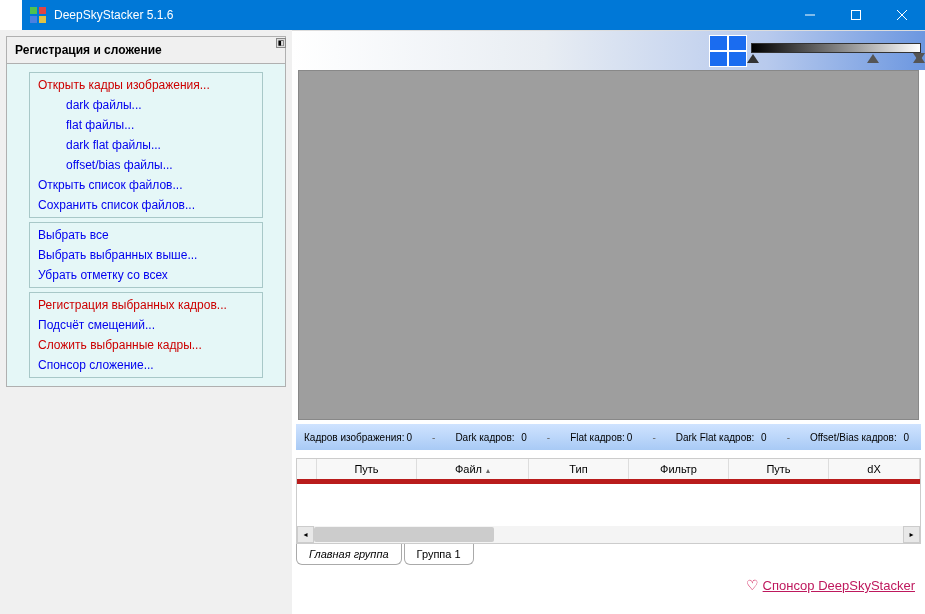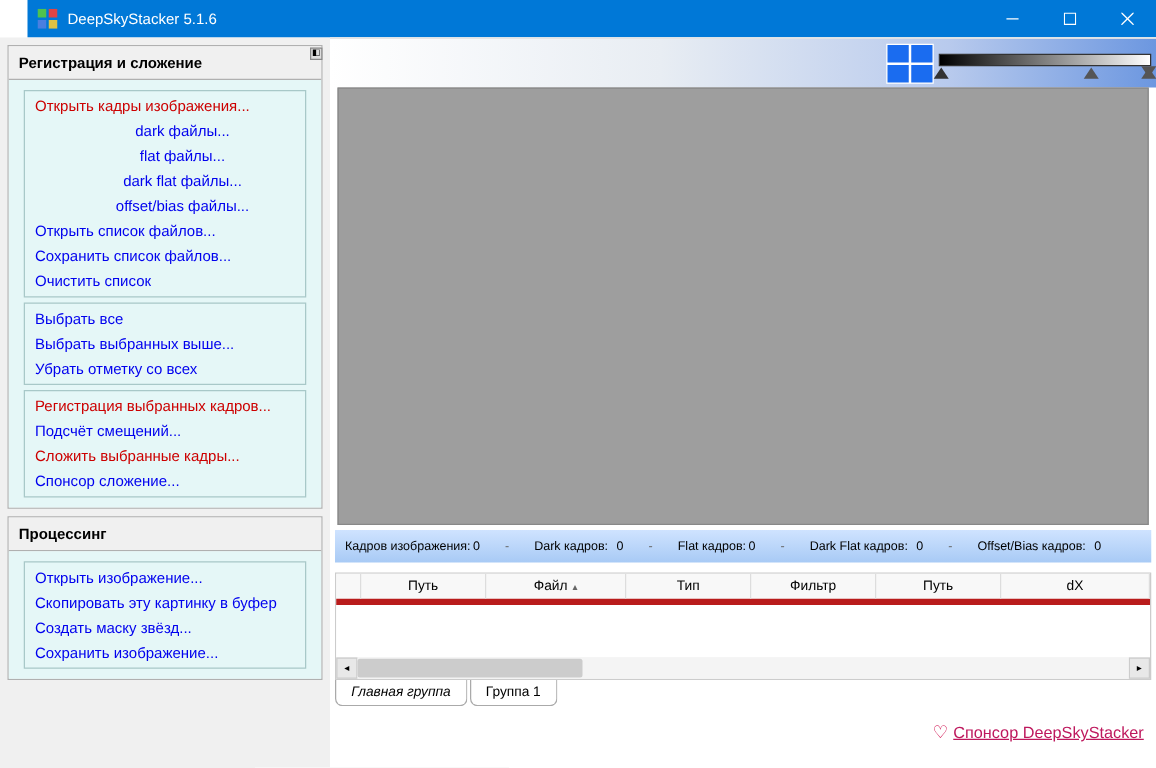--- a/index.html
+++ b/index.html
@@ -6,31 +6,31 @@
     body { font-family: "Segoe UI", Tahoma, sans-serif; font-size: 12px; background: #fff; width: 925px; height: 614px; overflow: hidden; }
     
     .titlebar { height: 30px; background: #0078d7; display: flex; align-items: center; color: #fff; margin-left: 22px; }
     .titlebar-icon { width: 16px; height: 16px; margin: 0 8px; display: flex; }
     .titlebar-title { flex: 1; font-size: 12px; }
     .titlebar-buttons { display: flex; }
     .titlebar-btn { width: 46px; height: 30px; display: flex; align-items: center; justify-content: center; cursor: pointer; }
     
     .main-container { display: flex; height: 584px; background: #f0f0f0; }
     
-    .sidebar { width: 264px; padding: 6px; overflow-y: auto; position: relative; }
+    .sidebar { width: 292px; padding: 6px; overflow-y: auto; position: relative; }
     .scroll-handle { position: absolute; top: 8px; right: 6px; width: 10px; height: 10px; border: 1px solid #888; background: #ddd; font-size: 7px; text-align: center; line-height: 8px; }
     
     .panel { border: 1px solid #b0b0b0; margin-bottom: 6px; }
     .panel-header { padding: 6px 8px; font-weight: bold; font-size: 12px; background: #f0f0f0; border-bottom: 1px solid #b0b0b0; }
     .panel-body { background: #e5f7f7; padding: 4px; }
     
-    .group { border: 1px solid #a8c8c8; margin: 4px 8px; padding: 2px 0; background: #e5f7f7; }
+    .group { border: 1px solid #a8c8c8; margin: 4px 18px; padding: 2px 0; background: #e5f7f7; }
     .link-item { padding: 3px 8px; color: #0000ee; cursor: pointer; font-size: 12px; }
     .link-item.red { color: #cc0000; }
-    .link-item.indent { padding-left: 36px; text-align: center; }
+    .link-item.indent { padding-left: 36px; }
     
     .content { flex: 1; display: flex; flex-direction: column; background: #fff; }
     
     .gradient-bar { height: 40px; background: linear-gradient(to right, #ffffff 0%, #e8edf3 40%, #b8caed 75%, #6c97e0 100%); display: flex; justify-content: flex-end; align-items: center; padding-right: 4px; gap: 4px; border-top: 1px solid #ddd; }
     .thumb-box { width: 38px; height: 32px; display: grid; grid-template-columns: 1fr 1fr; grid-template-rows: 1fr 1fr; gap: 2px; background: #fff; padding: 1px; }
     .thumb-box div { background: #1a6cf0; }
     .slider-widget { width: 170px; height: 24px; position: relative; }
     .slider-bar { height: 10px; margin-top: 4px; background: linear-gradient(to right, #000, #fff); border: 1px solid #333; }
     .slider-thumb { position: absolute; bottom: 0; width: 0; height: 0; border-left: 6px solid transparent; border-right: 6px solid transparent; border-bottom: 9px solid #555; }
     
@@ -98,43 +98,31 @@
       <div class="panel-header">Регистрация и сложение</div>
       <div class="panel-body">
         <div class="group">
           <div class="link-item red">Открыть кадры изображения...</div>
           <div class="link-item indent">dark файлы...</div>
           <div class="link-item indent">flat файлы...</div>
           <div class="link-item indent">dark flat файлы...</div>
           <div class="link-item indent">offset/bias файлы...</div>
           <div class="link-item">Открыть список файлов...</div>
           <div class="link-item">Сохранить список файлов...</div>
-          <div class="link-item">Очистить список</div>
         </div>
         <div class="group">
           <div class="link-item">Выбрать все</div>
           <div class="link-item">Выбрать выбранных выше...</div>
           <div class="link-item">Убрать отметку со всех</div>
         </div>
         <div class="group">
           <div class="link-item red">Регистрация выбранных кадров...</div>
           <div class="link-item">Подсчёт смещений...</div>
           <div class="link-item red">Сложить выбранные кадры...</div>
           <div class="link-item">Спонсор сложение...</div>
-        </div>
-      </div>
-    </div>
-    <div class="panel">
-      <div class="panel-header">Процессинг</div>
-      <div class="panel-body">
-        <div class="group">
-          <div class="link-item">Открыть изображение...</div>
-          <div class="link-item">Скопировать эту картинку в буфер</div>
-          <div class="link-item">Создать маску звёзд...</div>
-          <div class="link-item">Сохранить изображение...</div>
         </div>
       </div>
     </div>
   </div>
 
   <div class="content">
     <div class="gradient-bar">
       <div class="thumb-box">
         <div></div>
           <div></div>

